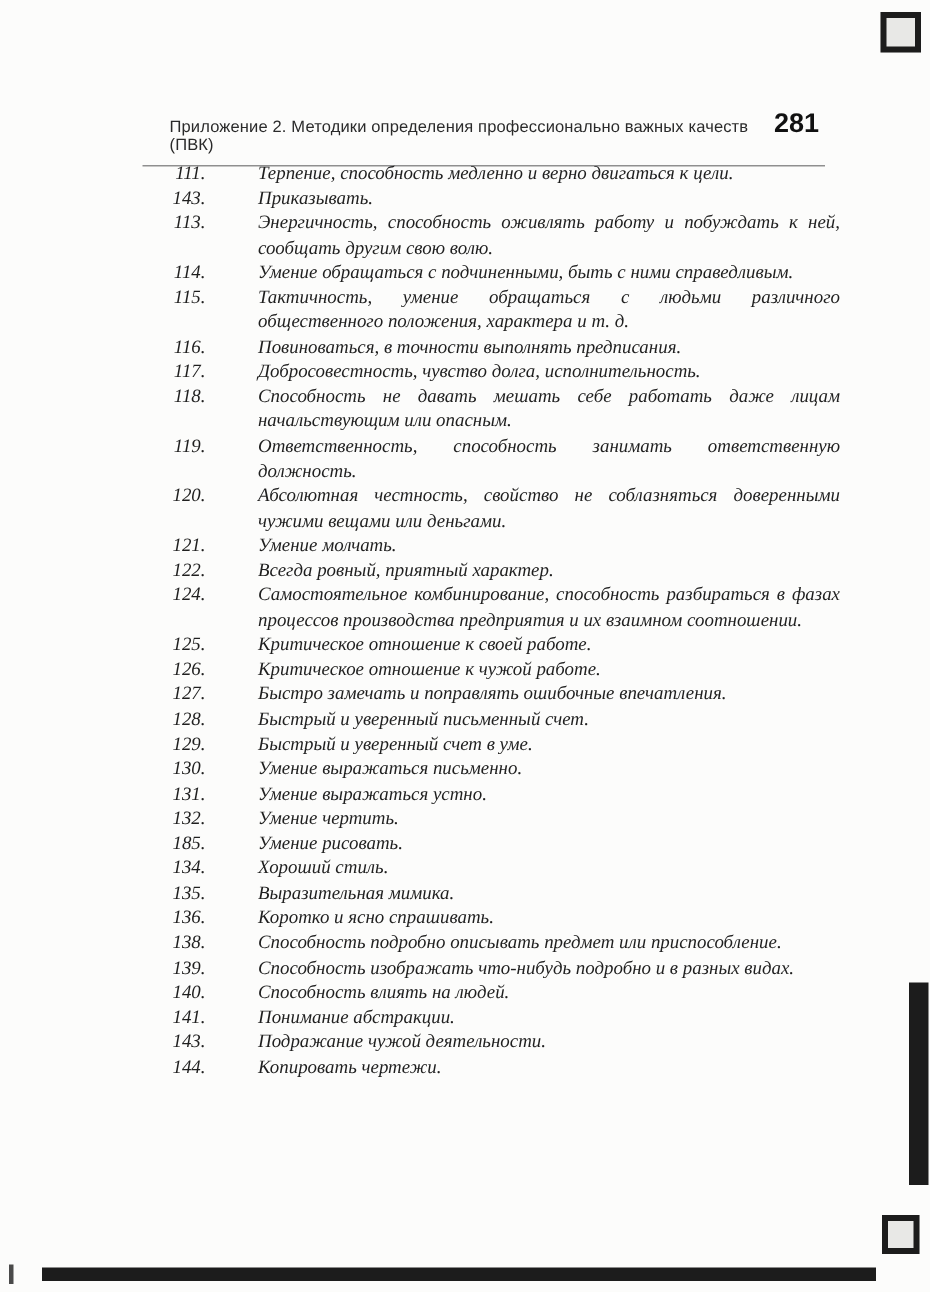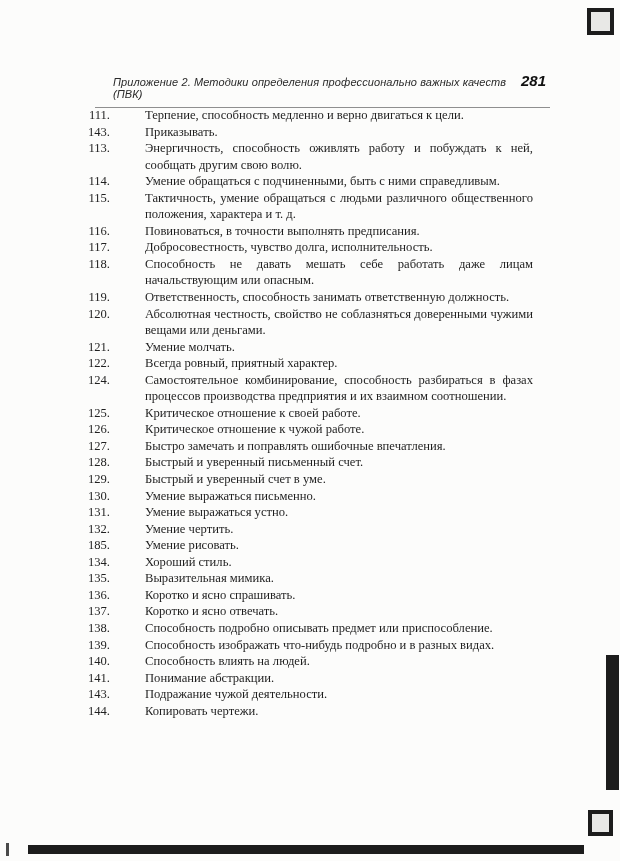--- a/index.html
+++ b/index.html
@@ -22,41 +22,41 @@
     position: absolute;
     top: 72px;
     left: 95px;
     width: 455px;
     display: flex;
     align-items: baseline;
     justify-content: space-between;
     border-bottom: 1px solid #8f8f8f;
     padding-bottom: 7px;
     font-family: "Liberation Sans", sans-serif;
-    font-style: italic;
   }
   .header-title {
     font-size: 11px;
     letter-spacing: 0.1px;
     color: #2a2a2a;
     padding-left: 18px;
   }
   .header-page-number {
-    font-size: 15px;
+    font-size: 18px;
     font-weight: bold;
     color: #111;
     padding-right: 4px;
   }
 
   
   .quality-list {
     position: absolute;
     top: 107px;
-    left: 80px;
+    left: 107px;
     width: 453px;
+    font-style: italic;
   }
   .list-item {
     display: flex;
     font-size: 12.6px;
     line-height: 16.55px;
   }
   .item-num {
     flex: none;
     width: 30px;
     text-align: right;
@@ -217,24 +217,20 @@
       </div>
       <div class="list-item">
         <span class="item-num">135.</span>
         <span class="item-text">Выразительная мимика.</span>
       </div>
       <div class="list-item">
         <span class="item-num">136.</span>
         <span class="item-text">Коротко и ясно спрашивать.</span>
       </div>
       <div class="list-item">
-        <span class="item-num">137.</span>
-        <span class="item-text">Коротко и ясно отвечать.</span>
-      </div>
-      <div class="list-item">
         <span class="item-num">138.</span>
         <span class="item-text">Способность подробно описывать предмет или приспособление.</span>
       </div>
       <div class="list-item">
         <span class="item-num">139.</span>
         <span class="item-text">Способность изображать что-нибудь подробно и в разных видах.</span>
       </div>
       <div class="list-item">
         <span class="item-num">140.</span>
         <span class="item-text">Способность влиять на людей.</span>

